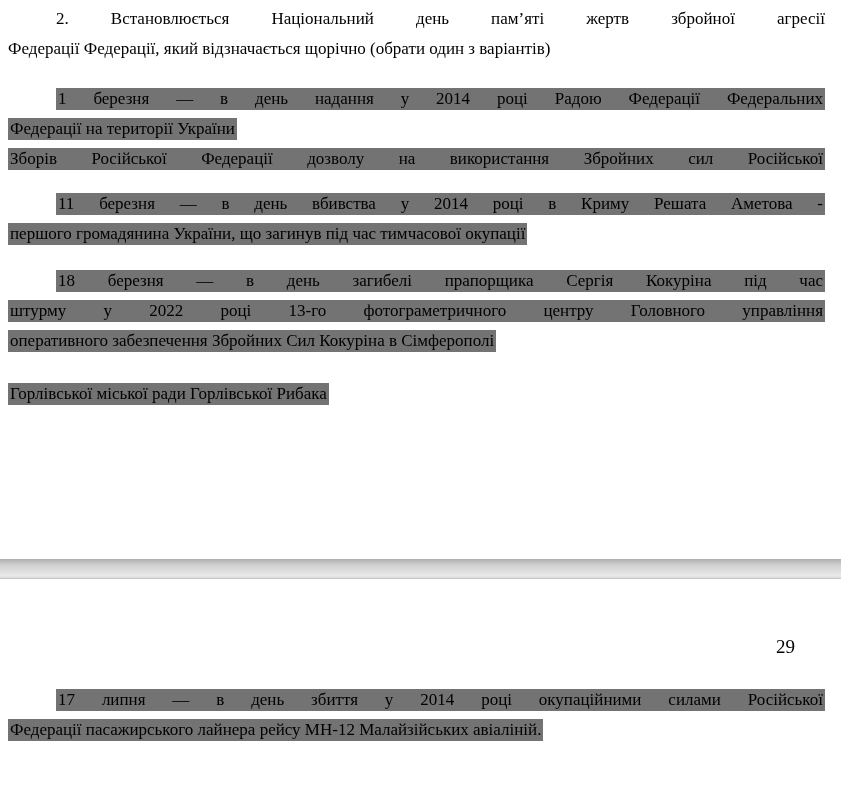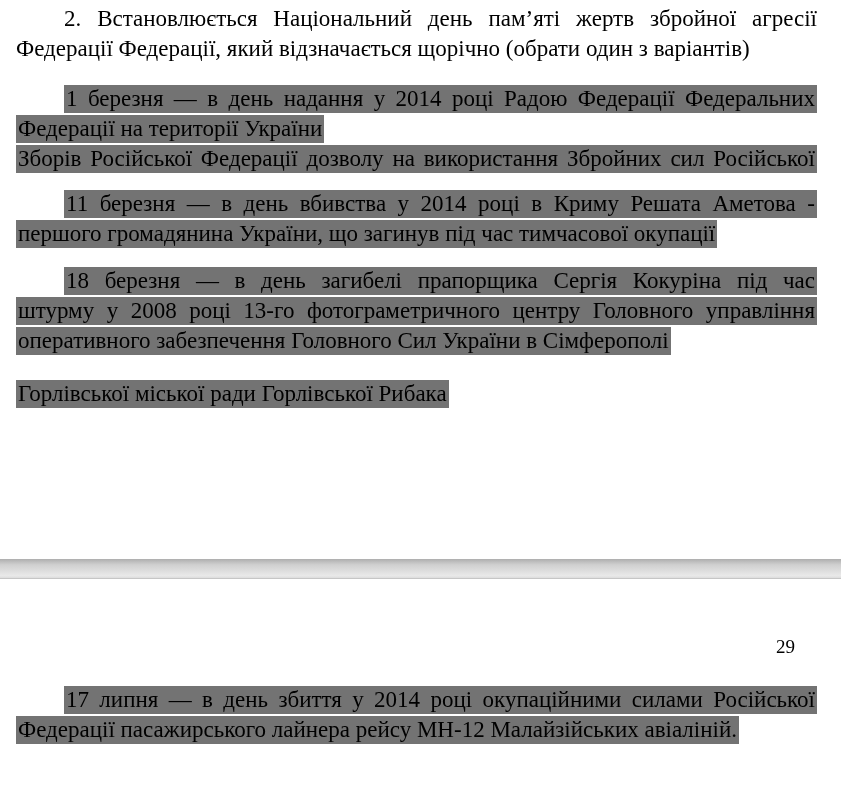--- a/index.html
+++ b/index.html
@@ -14,23 +14,23 @@
     font-family: "Liberation Serif", "DejaVu Serif", serif;
     color: #000000;
   }
   .doc {
     width: 841px;
   }
   .page-content {
     padding: 4px 16px 0 8px; 
   }
   .para {
-    font-size: 23px;
+    font-size: 17px;
     line-height: 30px;
-    margin: 8px;
+    margin: 0;
   }
   .line {
     text-align: justify;
     text-align-last: justify;
     white-space: normal;
   }
   .line.first {
     padding-left: 48px;
   }
   .line.last {
@@ -82,22 +82,22 @@
       <div class="line"><mark class="hl">Зборів Російської Федерації дозволу на використання Збройних сил Російської</mark></div>
     </div>
 
     <div class="para p-mar15">
       <div class="line first"><mark class="hl">11 березня — в день вбивства у 2014 році в Криму Решата Аметова -</mark></div>
       <div class="line last"><mark class="hl">першого громадянина України, що загинув під час тимчасової окупації</mark></div>
     </div>
 
     <div class="para p-mar18">
       <div class="line first"><mark class="hl">18 березня — в день загибелі прапорщика Сергія Кокуріна під час</mark></div>
-      <div class="line"><mark class="hl">штурму у 2008 році 13-го фотограметричного центру Головного управління</mark></div>
-      <div class="line last"><mark class="hl">оперативного забезпечення Головного Сил України в Сімферополі</mark></div>
+      <div class="line"><mark class="hl">штурму у 2022 році 13-го фотограметричного центру Головного управління</mark></div>
+      <div class="line last"><mark class="hl">оперативного забезпечення Збройних Сил Кокуріна в Сімферополі</mark></div>
     </div>
 
     <div class="para p-apr19">
       <div class="line last"><mark class="hl">Горлівської міської ради Горлівської Рибака</mark></div>
     </div>
 
   </div>
 
   <div class="page-break-band"></div>
 

